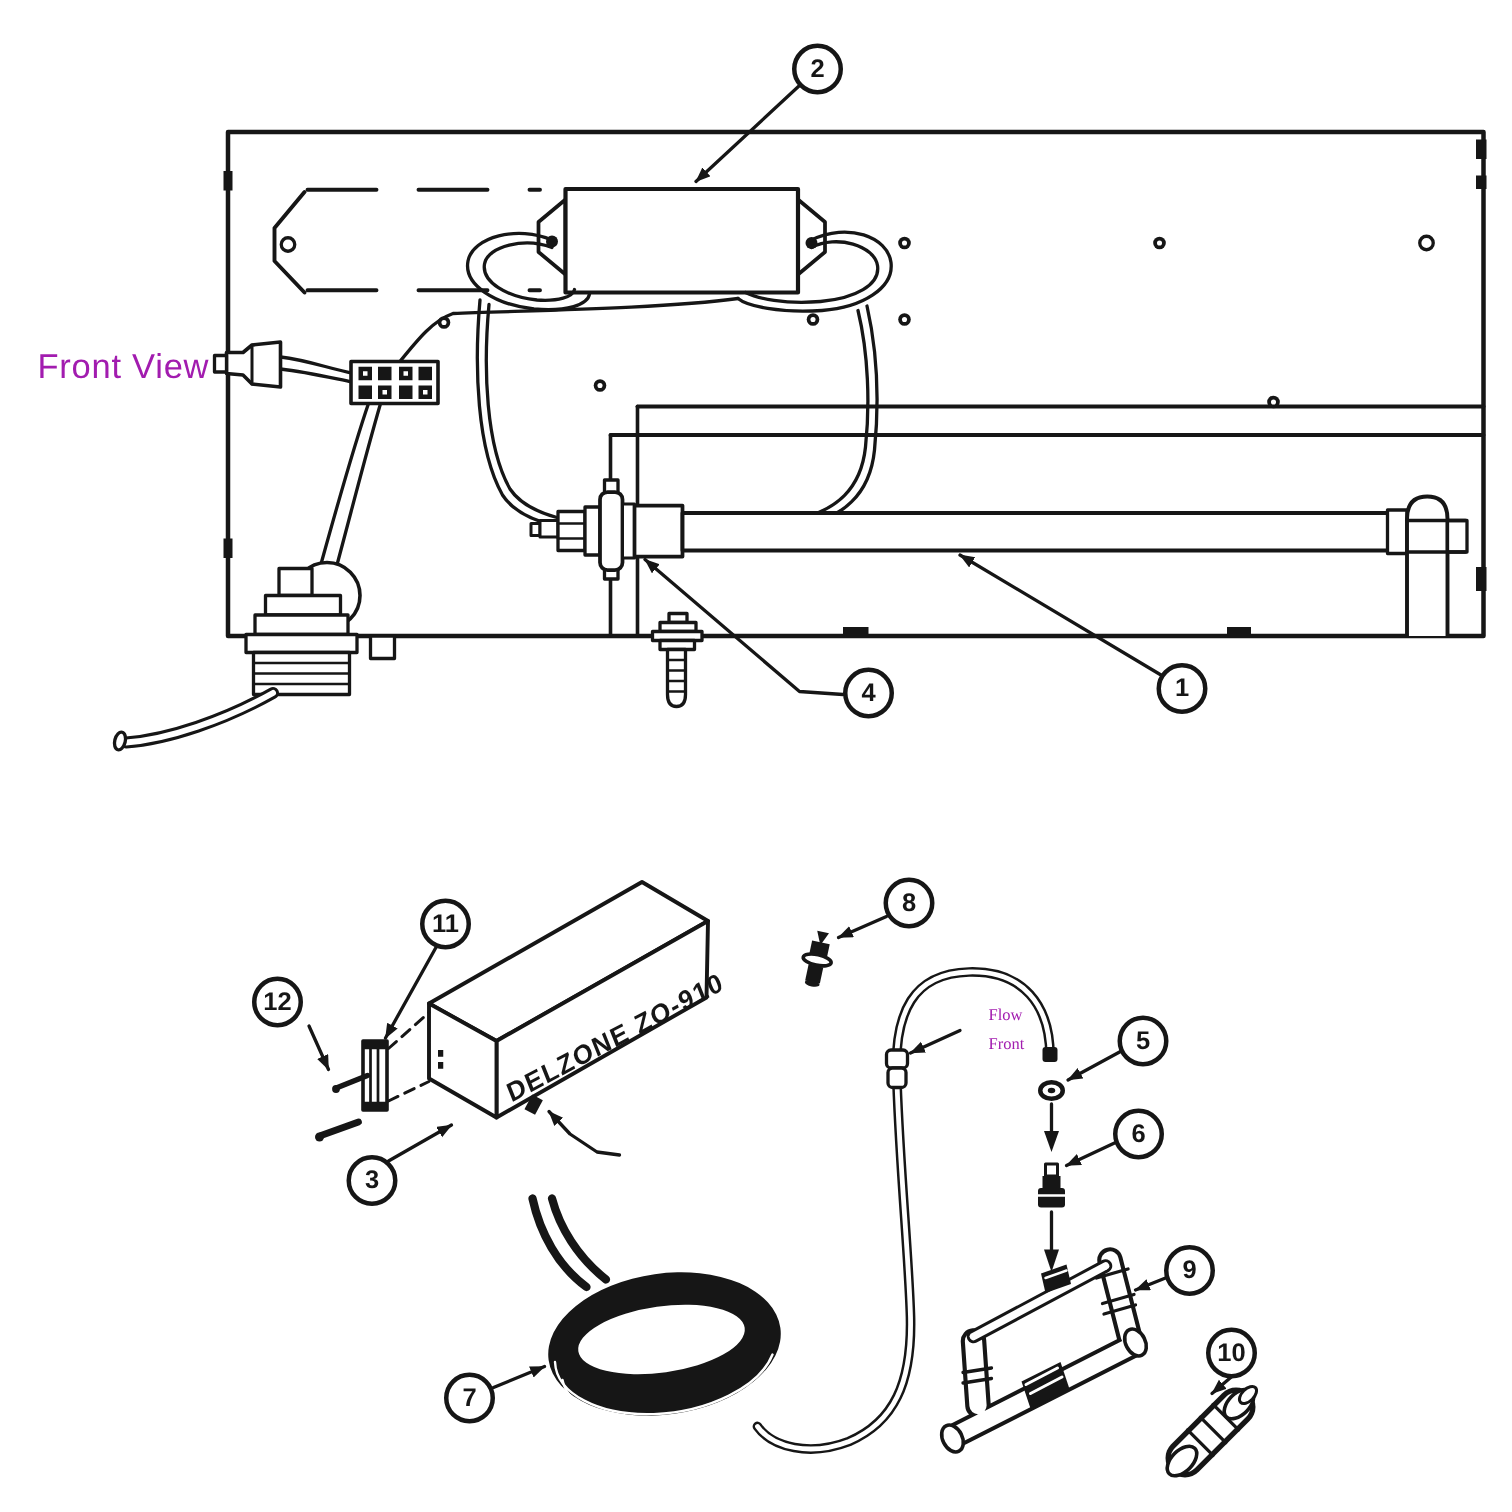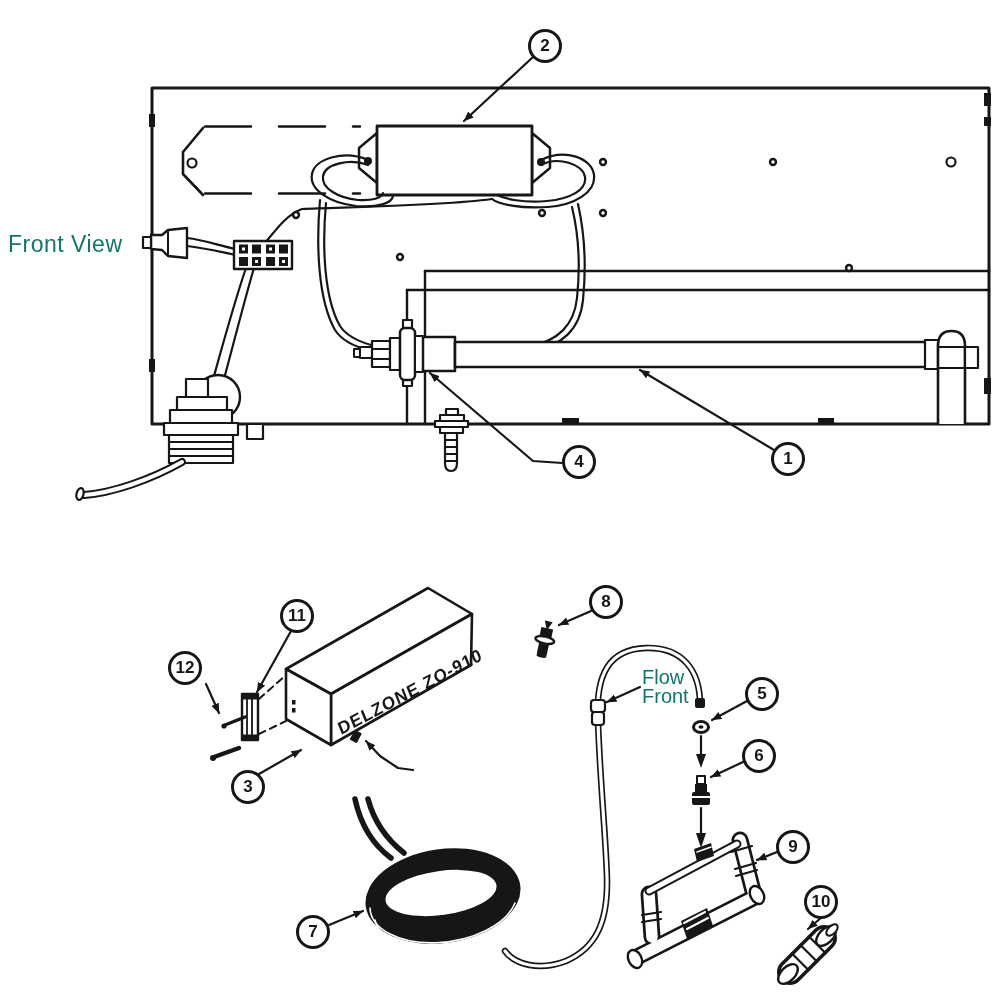--- a/index.html
+++ b/index.html
@@ -2,23 +2,23 @@
 <html><head>
 <meta charset="utf-8">
 <style>
   html,body{margin:0;padding:0;background:#e8e8e8;}
   .stage{
     position:relative;width:1008px;height:1008px;background:#ffffff;
     font-family:"Liberation Sans","DejaVu Sans",sans-serif;color:#161616;
     overflow:hidden;margin:0 auto;
   }
   .stage svg{position:absolute;left:0;top:0;}
-  .label{position:absolute;color:#0f766e;white-space:nowrap;}
+  .label{position:absolute;color:#a21caf;white-space:nowrap;margin-left:17px;}
   .front-view{left:8px;top:231px;font-size:23px;letter-spacing:.5px;}
-  .two-line{font-size:20px;line-height:19px;}
+  .two-line{font-size:11px;line-height:19px;font-family:Liberation Serif, serif;}
   .flow-label{left:642px;top:668px;}
   .ozone-label{left:413px;top:742px;}
   .callout{
     position:absolute;width:34px;height:34px;border:3px solid #161616;border-radius:50%;
     box-sizing:border-box;background:#fff;display:flex;align-items:center;justify-content:center;
     font-size:17px;font-weight:bold;color:#161616;
   }
   .c1{left:771px;top:442px;}  .c2{left:528px;top:29px;}
   .c3{left:231px;top:770px;}  .c4{left:562px;top:445px;}
   .c5{left:745px;top:677px;}  .c6{left:742px;top:739px;}

